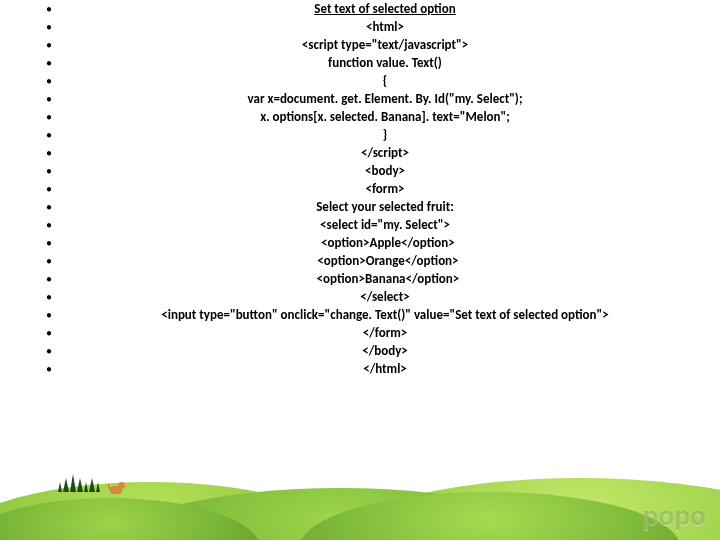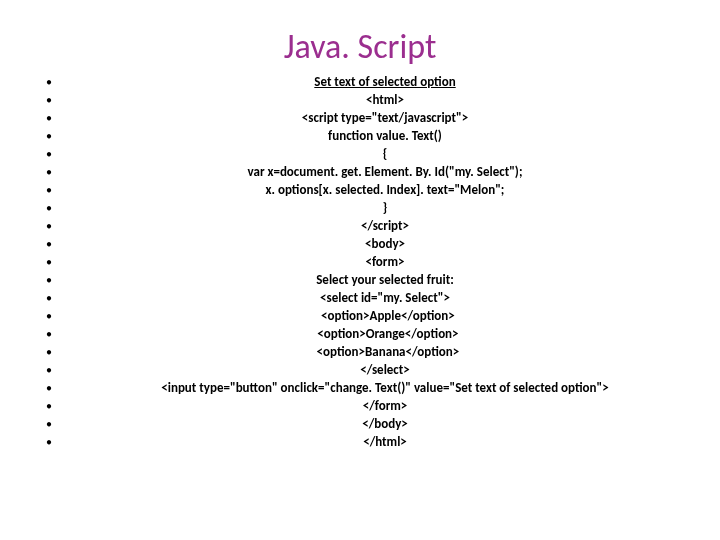--- a/index.html
+++ b/index.html
@@ -142,21 +142,20 @@
     color: rgba(120, 160, 70, 0.55);
     font-family: "Arial Black", Arial, sans-serif;
     text-shadow: 0 1px 1px rgba(255,255,255,0.4);
   }
 </style>
 </head>
 <body>
 
 <div class="slide">
 
-  <div class="title">Java. Script</div>
 
   <div class="content">
       <div class="bullet-row">
         <div class="bullet-dot">•</div>
         <div class="bullet-text underline">Set text of selected option</div>
       </div>
       <div class="bullet-row">
         <div class="bullet-dot">•</div>
         <div class="bullet-text">&lt;html&gt;</div>
       </div>
@@ -171,21 +170,21 @@
       <div class="bullet-row">
         <div class="bullet-dot">•</div>
         <div class="bullet-text">{</div>
       </div>
       <div class="bullet-row">
         <div class="bullet-dot">•</div>
         <div class="bullet-text">var x=document. get. Element. By. Id("my. Select");</div>
       </div>
       <div class="bullet-row">
         <div class="bullet-dot">•</div>
-        <div class="bullet-text">x. options[x. selected. Index]. text="Melon";</div>
+        <div class="bullet-text">x. options[x. selected. Banana]. text="Melon";</div>
       </div>
       <div class="bullet-row">
         <div class="bullet-dot">•</div>
         <div class="bullet-text">}</div>
       </div>
       <div class="bullet-row">
         <div class="bullet-dot">•</div>
         <div class="bullet-text">&lt;/script&gt;</div>
       </div>
       <div class="bullet-row">
@@ -231,14 +230,36 @@
       <div class="bullet-row">
         <div class="bullet-dot">•</div>
         <div class="bullet-text">&lt;/body&gt;</div>
       </div>
       <div class="bullet-row">
         <div class="bullet-dot">•</div>
         <div class="bullet-text">&lt;/html&gt;</div>
       </div>
     </div>
 
+  <div class="ground">
+    <div class="hill hill-back1"></div>
+    <div class="hill hill-back2"></div>
+    <div class="hill hill-front1"></div>
+    <div class="hill hill-front2"></div>
+    <div class="hill hill-front3"></div>
+    <div class="trees">
+      <div class="tree small"></div>
+      <div class="tree"></div>
+      <div class="tree tall"></div>
+      <div class="tree"></div>
+      <div class="tree small"></div>
+      <div class="tree"></div>
+      <div class="tree small"></div>
+    </div>
+    <div class="dog">
+      <div class="dog-tail"></div>
+      <div class="dog-body"></div>
+      <div class="dog-head"></div>
+    </div>
+    <div class="footer-text">popo</div>
+  </div>
 
 </div>
 
 </body></html>

